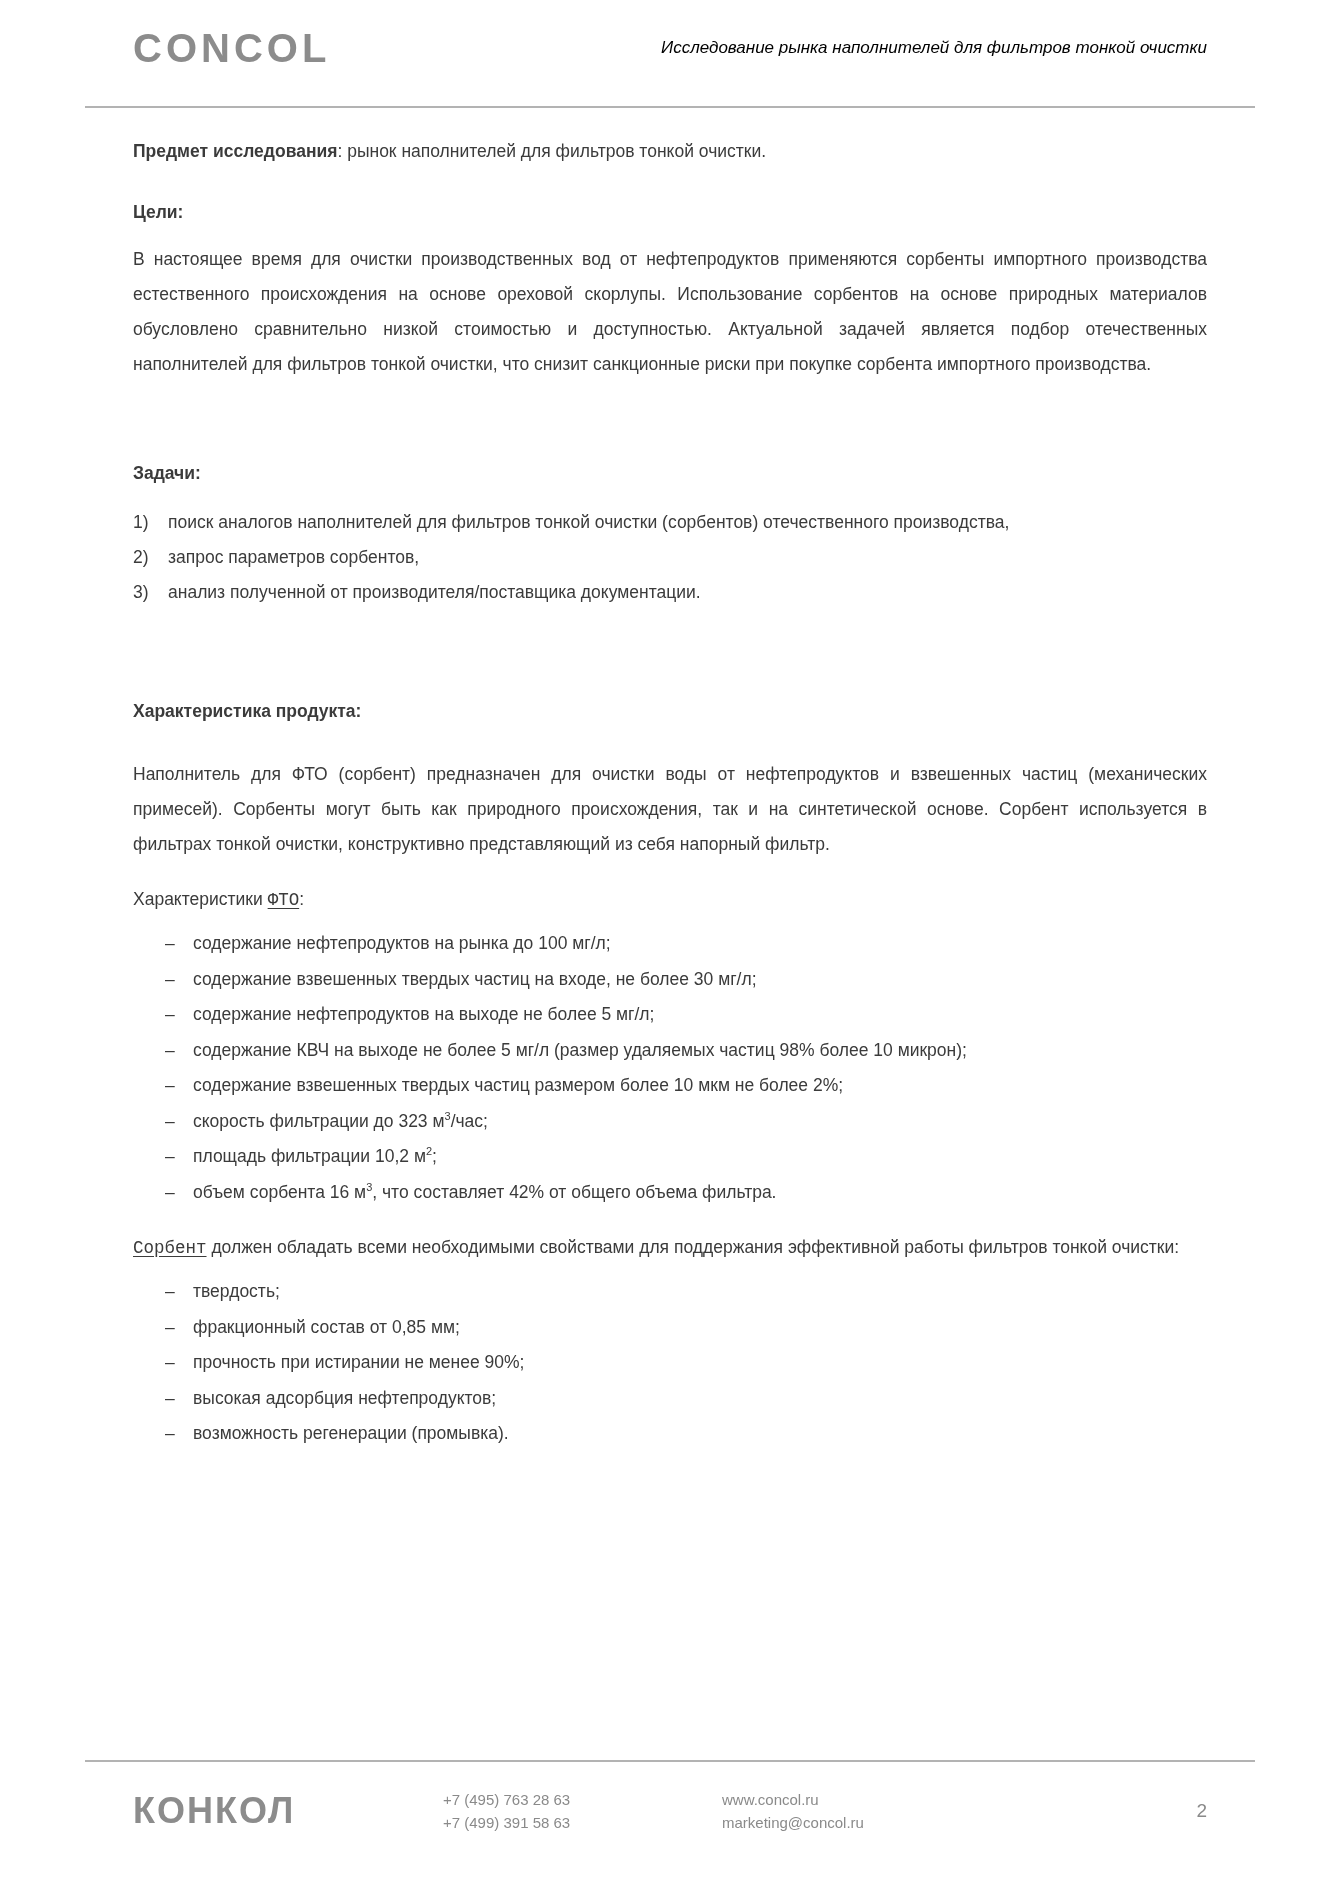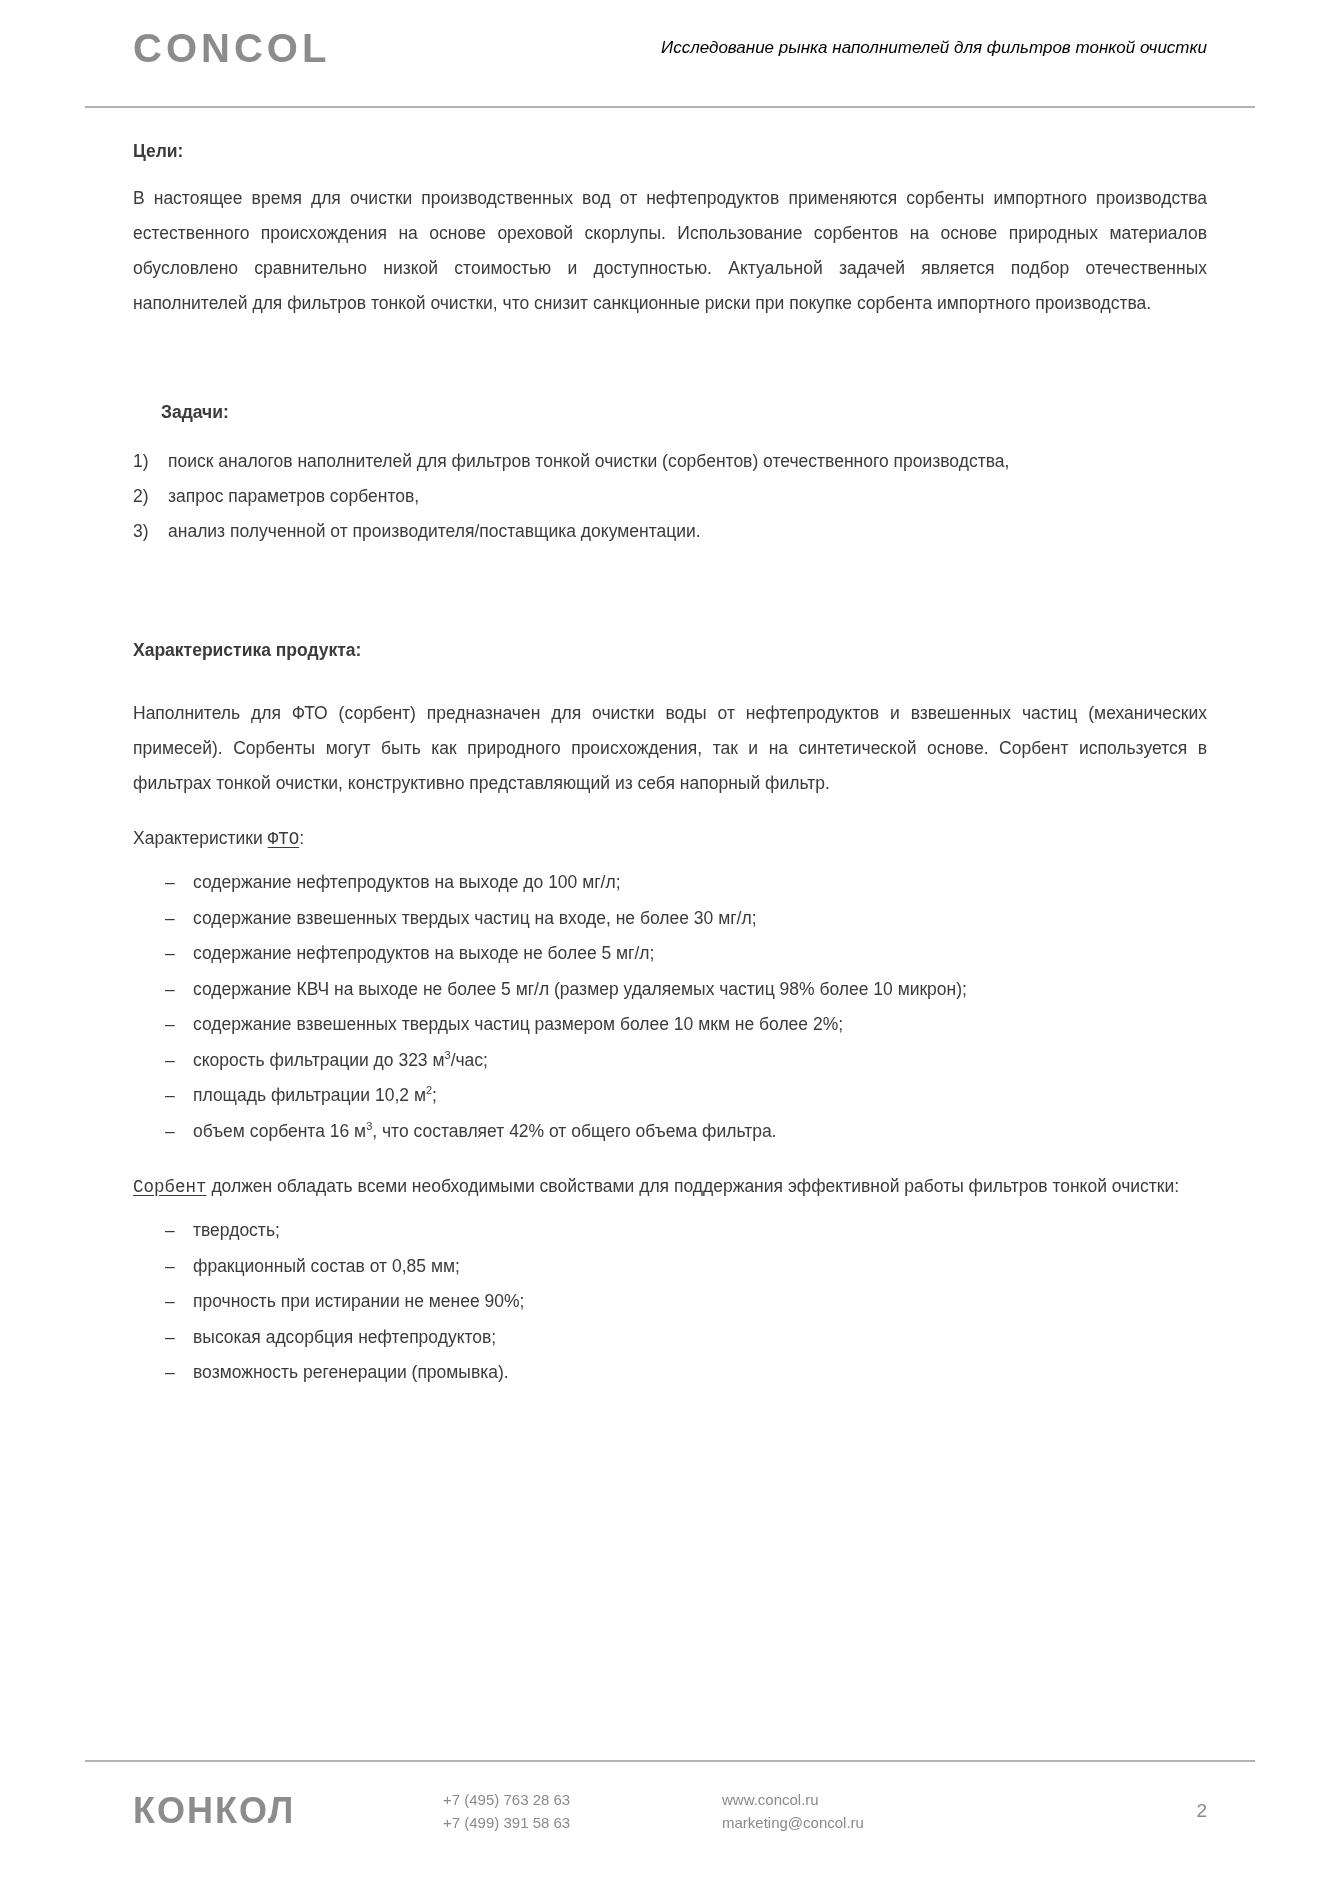--- a/index.html
+++ b/index.html
@@ -25,21 +25,21 @@
 
   
   .para { text-align:justify; line-height:35px; }
   .bold { font-weight:700; }
   .uline { text-decoration:underline; text-underline-offset:3px;font-family:Liberation Mono, monospace; }
   sup { font-size:11px; line-height:0; vertical-align:7px; }
 
   .subject-line { margin-top:26px; line-height:35px; }
   .goals-heading { margin-top:26px; line-height:35px; }
   .goals-para { margin-top:12px; }
-  .tasks-heading { margin-top:74px; line-height:35px;margin-left:28px; }
+  .tasks-heading { margin-top:74px; line-height:35px; }
   .num-list { margin-top:14px; }
   .num-item { display:flex; line-height:35px; }
   .num-item .marker { flex:none; width:35px; }
   .num-item .text { flex:1; text-align:justify; }
 
   .product-heading { margin-top:84px; line-height:35px; }
   .product-para { margin-top:28px; }
 
   .fto-intro { margin-top:20px; line-height:35px; }
   .dash-list { margin-top:8px; }
@@ -66,20 +66,21 @@
   <div class="header-inner hpad">
     <div class="logo-top">CONCOL</div>
     <div class="header-subtitle">Исследование рынка наполнителей для фильтров тонкой очистки</div>
   </div>
   <div class="rule rule-top"></div>
 </div>
 
 <div class="hpad">
 
 
+  <p class="subject-line"><span class="bold">Предмет исследования</span><span>: рынок наполнителей для фильтров тонкой очистки.</span></p>
 
   <p class="bold goals-heading">Цели:</p>
   <p class="para goals-para">В настоящее время для очистки производственных вод от нефтепродуктов применяются сорбенты импортного производства естественного происхождения на основе ореховой скорлупы. Использование сорбентов на основе природных материалов обусловлено сравнительно низкой стоимостью и доступностью. Актуальной задачей является подбор отечественных наполнителей для фильтров тонкой очистки, что снизит санкционные риски при покупке сорбента импортного производства.</p>
 
   <p class="bold tasks-heading">Задачи:</p>
   <div class="num-list">
     <div class="num-item">
       <span class="marker">1)</span>
       <span class="text">поиск аналогов наполнителей для фильтров тонкой очистки (сорбентов) отечественного производства,</span>
     </div>
@@ -94,21 +95,21 @@
   </div>
 
   <p class="bold product-heading">Характеристика продукта:</p>
   <p class="para product-para">Наполнитель для ФТО (сорбент) предназначен для очистки воды от нефтепродуктов и взвешенных частиц (механических примесей). Сорбенты могут быть как природного происхождения, так и на синтетической основе. Сорбент используется в фильтрах тонкой очистки, конструктивно представляющий из себя напорный фильтр.</p>
 
   <p class="fto-intro"><span>Характеристики </span><span class="uline">ФТО</span><span>:</span></p>
 
   <div class="dash-list">
     <div class="dash-item">
       <span class="marker">–</span>
-      <span class="text">содержание нефтепродуктов на выходе до 100 мг/л;</span>
+      <span class="text">содержание нефтепродуктов на рынка до 100 мг/л;</span>
     </div>
     <div class="dash-item">
       <span class="marker">–</span>
       <span class="text">содержание взвешенных твердых частиц на входе, не более 30 мг/л;</span>
     </div>
     <div class="dash-item">
       <span class="marker">–</span>
       <span class="text">содержание нефтепродуктов на выходе не более 5 мг/л;</span>
     </div>
     <div class="dash-item">

